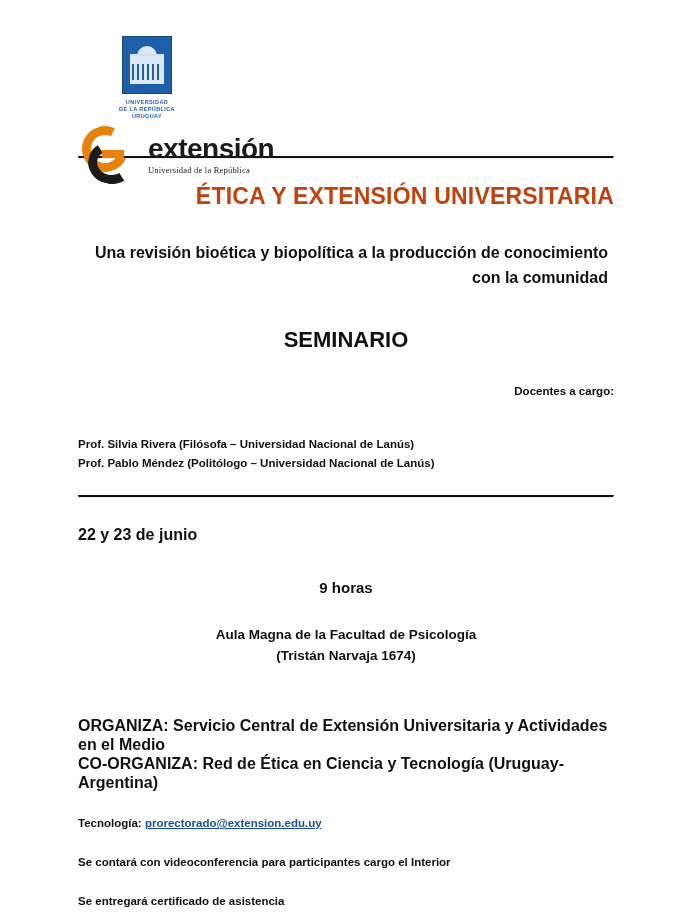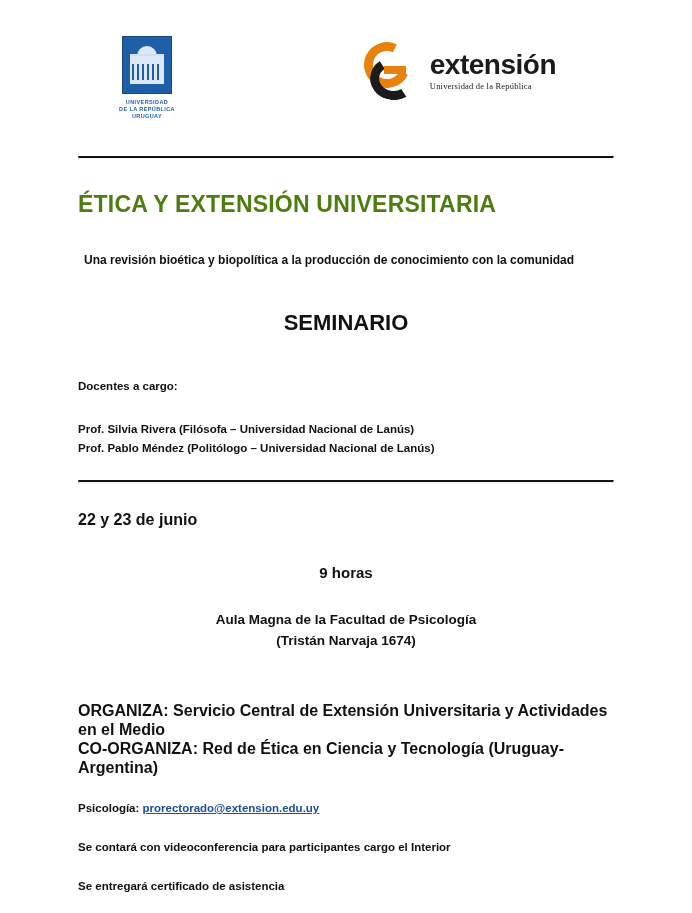--- a/index.html
+++ b/index.html
@@ -23,20 +23,21 @@
   }
 
   
   .logo-row {
     display: flex;
     align-items: flex-start;
     justify-content: space-between;
     padding-top: 36px;
     height: 104px;
     box-sizing: border-box;
+    flex-direction: column;
   }
   .udelar-logo {
     width: 78px;
     margin-left: 30px;
     text-align: center;
   }
   .udelar-shield {
     width: 48px;
     height: 56px;
     margin: 0 auto;
@@ -146,54 +147,55 @@
   
   .rule {
     border-top: 2px solid #111111;
     margin: 0;
   }
   .rule.top { margin-top: 52px; }
   .rule.mid { margin-top: 22px; }
 
   
   .main-title {
-    text-align: left;
-    color: #4d7c0f;
+    text-align: right;
+    color: #c2410c;
     font-size: 23px;
     font-weight: bold;
-    margin-top: 32px;
+    margin-top: 24px;
     letter-spacing: .2px;
   }
   .subtitle {
-    text-align: left;
-    font-size: 12px;
+    text-align: right;
+    font-size: 16px;
     font-weight: bold;
     line-height: 25px;
     margin-top: 30px;
     padding: 0 6px;
   }
   .seminario {
     text-align: center;
     font-size: 22px;
     font-weight: bold;
     margin-top: 37px;
   }
 
   
   .docentes-label {
     font-size: 11.5px;
     font-weight: bold;
-    margin-top: 44px;
+    margin-top: 32px;
+    text-align: right;
   }
   .docente {
     font-size: 11.5px;
     font-weight: bold;
     line-height: 19px;
   }
-  .docentes-list { margin-top: 28px; }
+  .docentes-list { margin-top: 38px; }
 
   
   .dates {
     font-size: 16px;
     font-weight: bold;
     margin-top: 28px;
   }
   .hour {
     text-align: center;
     font-size: 15px;
@@ -289,20 +291,20 @@
     <div>Aula Magna de la Facultad de Psicología</div>
     <div>(Tristán Narvaja 1674)</div>
   </div>
 
   <div class="org-block">
     <div class="org-line">ORGANIZA: Servicio Central de Extensión Universitaria y Actividades en el Medio</div>
     <div class="org-line">CO-ORGANIZA: Red de Ética en Ciencia y Tecnología (Uruguay-Argentina)</div>
   </div>
 
   <div class="insc">
-    <span>Psicología: </span><a>prorectorado@extension.edu.uy</a>
+    <span>Tecnología: </span><a>prorectorado@extension.edu.uy</a>
   </div>
 
   <div class="note">Se contará con videoconferencia para participantes cargo el Interior</div>
 
   <div class="note">Se entregará certificado de asistencia</div>
 
 </div>
 
 </body></html>

